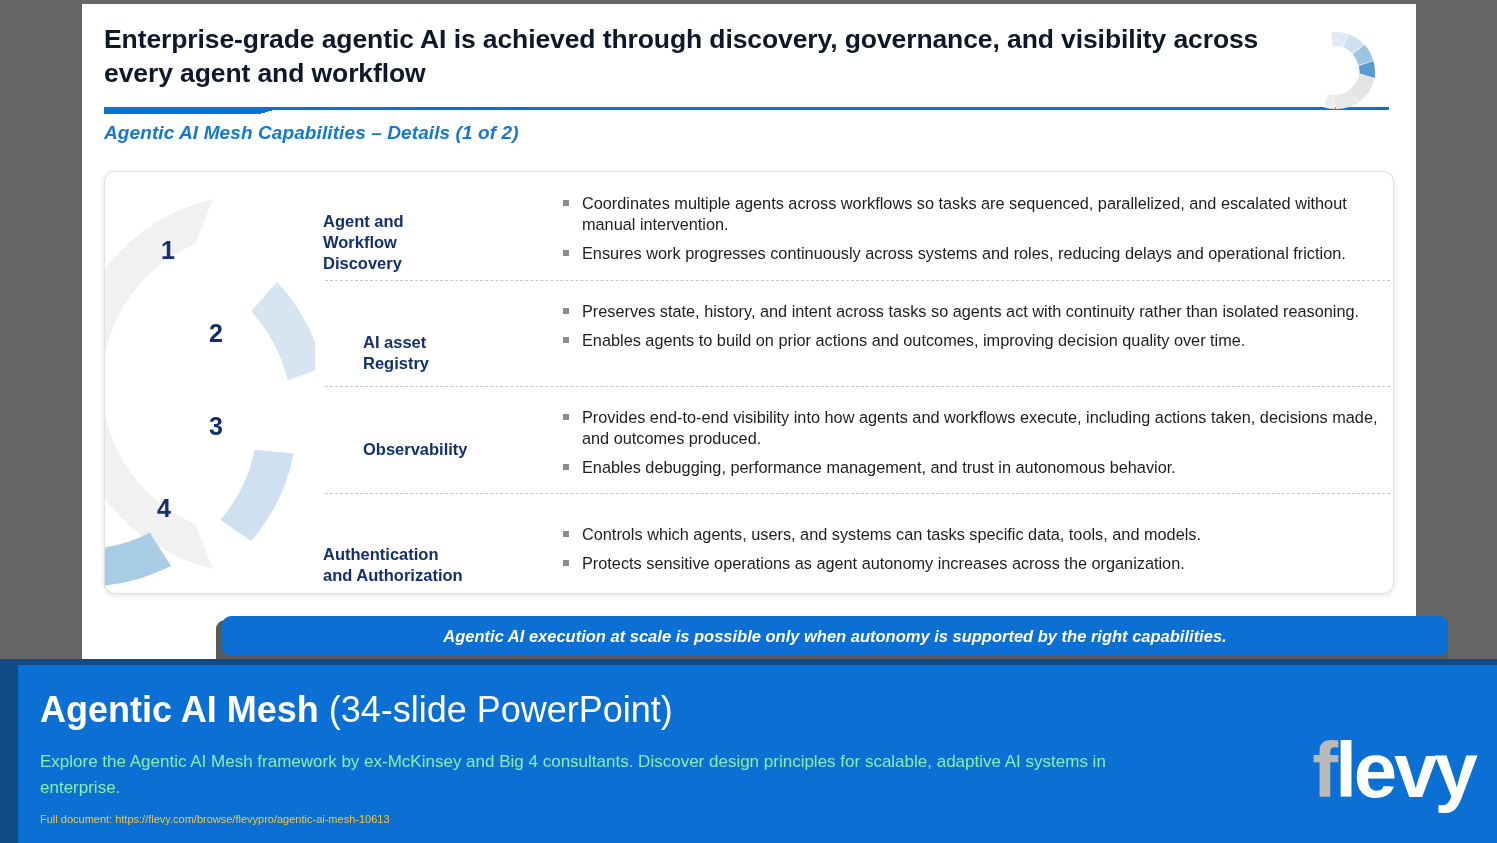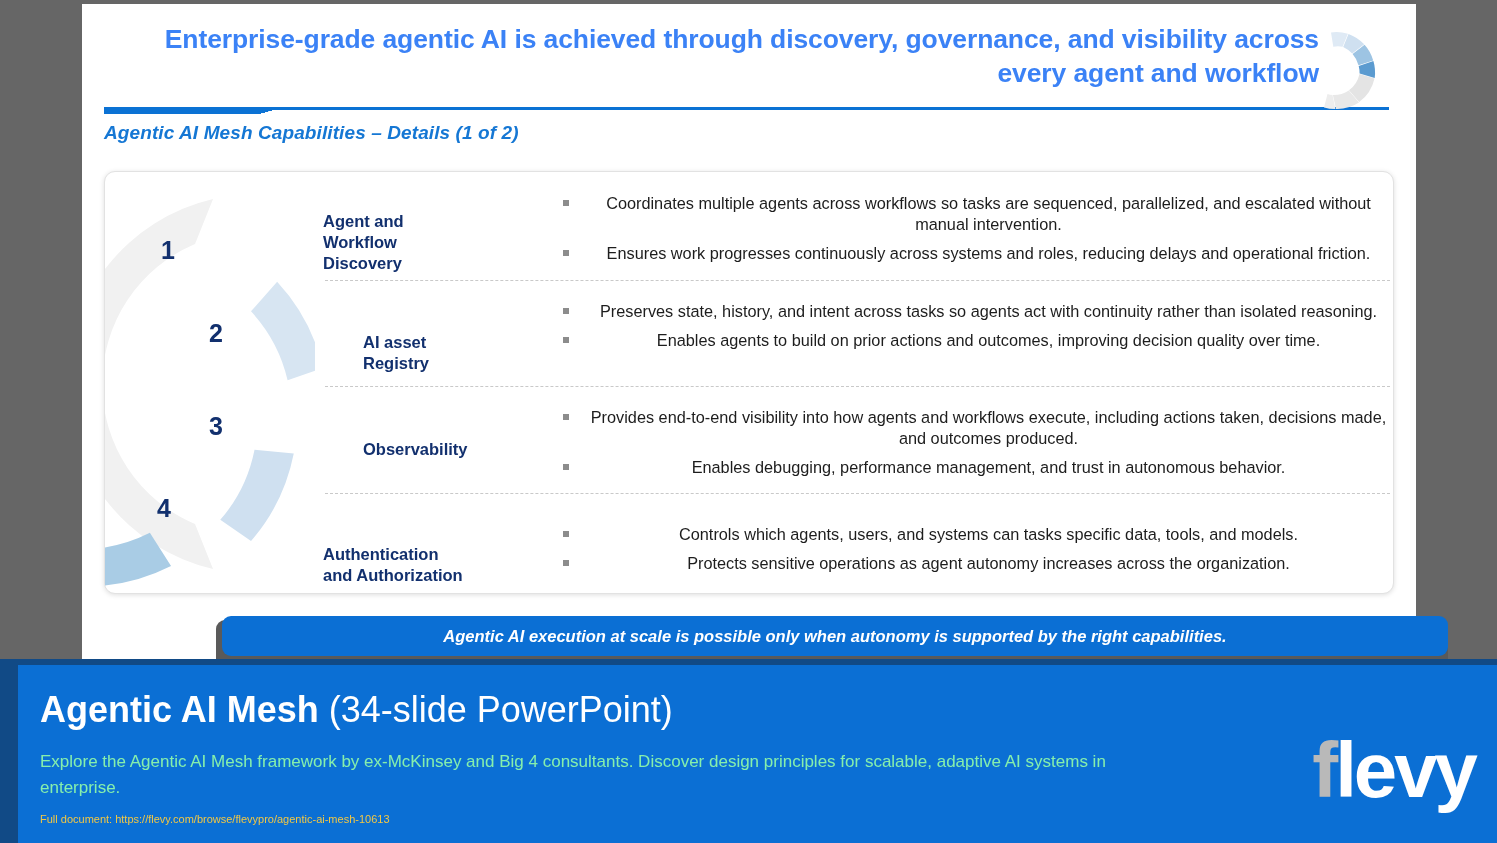--- a/index.html
+++ b/index.html
@@ -20,23 +20,22 @@
   }
 
   
   .title {
     position: absolute;
     left: 22px; top: 18px;
     width: 1215px;
     font-size: 26.5px;
     font-weight: bold;
     line-height: 1.30;
-    color: #3b82f6;
+    color: #0f172a;
     letter-spacing: -0.1px;
-    text-align: right;
   }
   .title-rule-wrap { position: absolute; left: 22px; top: 103px; width: 1285px; height: 7px; }
   .title-rule-thick {
     position: absolute; left: 0; top: 0; width: 155px; height: 7px; background: #0b72d4;
   }
   .title-rule-taper {
     position: absolute; left: 155px; top: 0; width: 26px; height: 7px;
     background: linear-gradient(to bottom right, #0b72d4 50%, transparent 50.5%);
   }
   .title-rule-thin {
@@ -111,21 +110,21 @@
 
   .bullets { flex: 1; padding-left: 98px; }
   .row.r1 .bullets { padding-top: 19px; }
   .row.r2 .bullets { padding-top: 21px; }
   .row.r3 .bullets { padding-top: 21px; }
   .row.r4 .bullets { padding-top: 31px; }
 
   .bullet {
     display: flex; align-items: flex-start;
     margin-bottom: 8px;
-    font-size: 16.3px; color: #1d1d1d; line-height: 1.30; text-align: center;
+    font-size: 16.3px; color: #1d1d1d; line-height: 1.30;
   }
   .bullet-marker {
     flex: 0 0 auto;
     width: 6px; height: 6px; background: #8c8c8c;
     margin-right: 13px; margin-top: 7px;
   }
   .bullet-text { flex: 1; }
 
   
   .callout-shadow {

